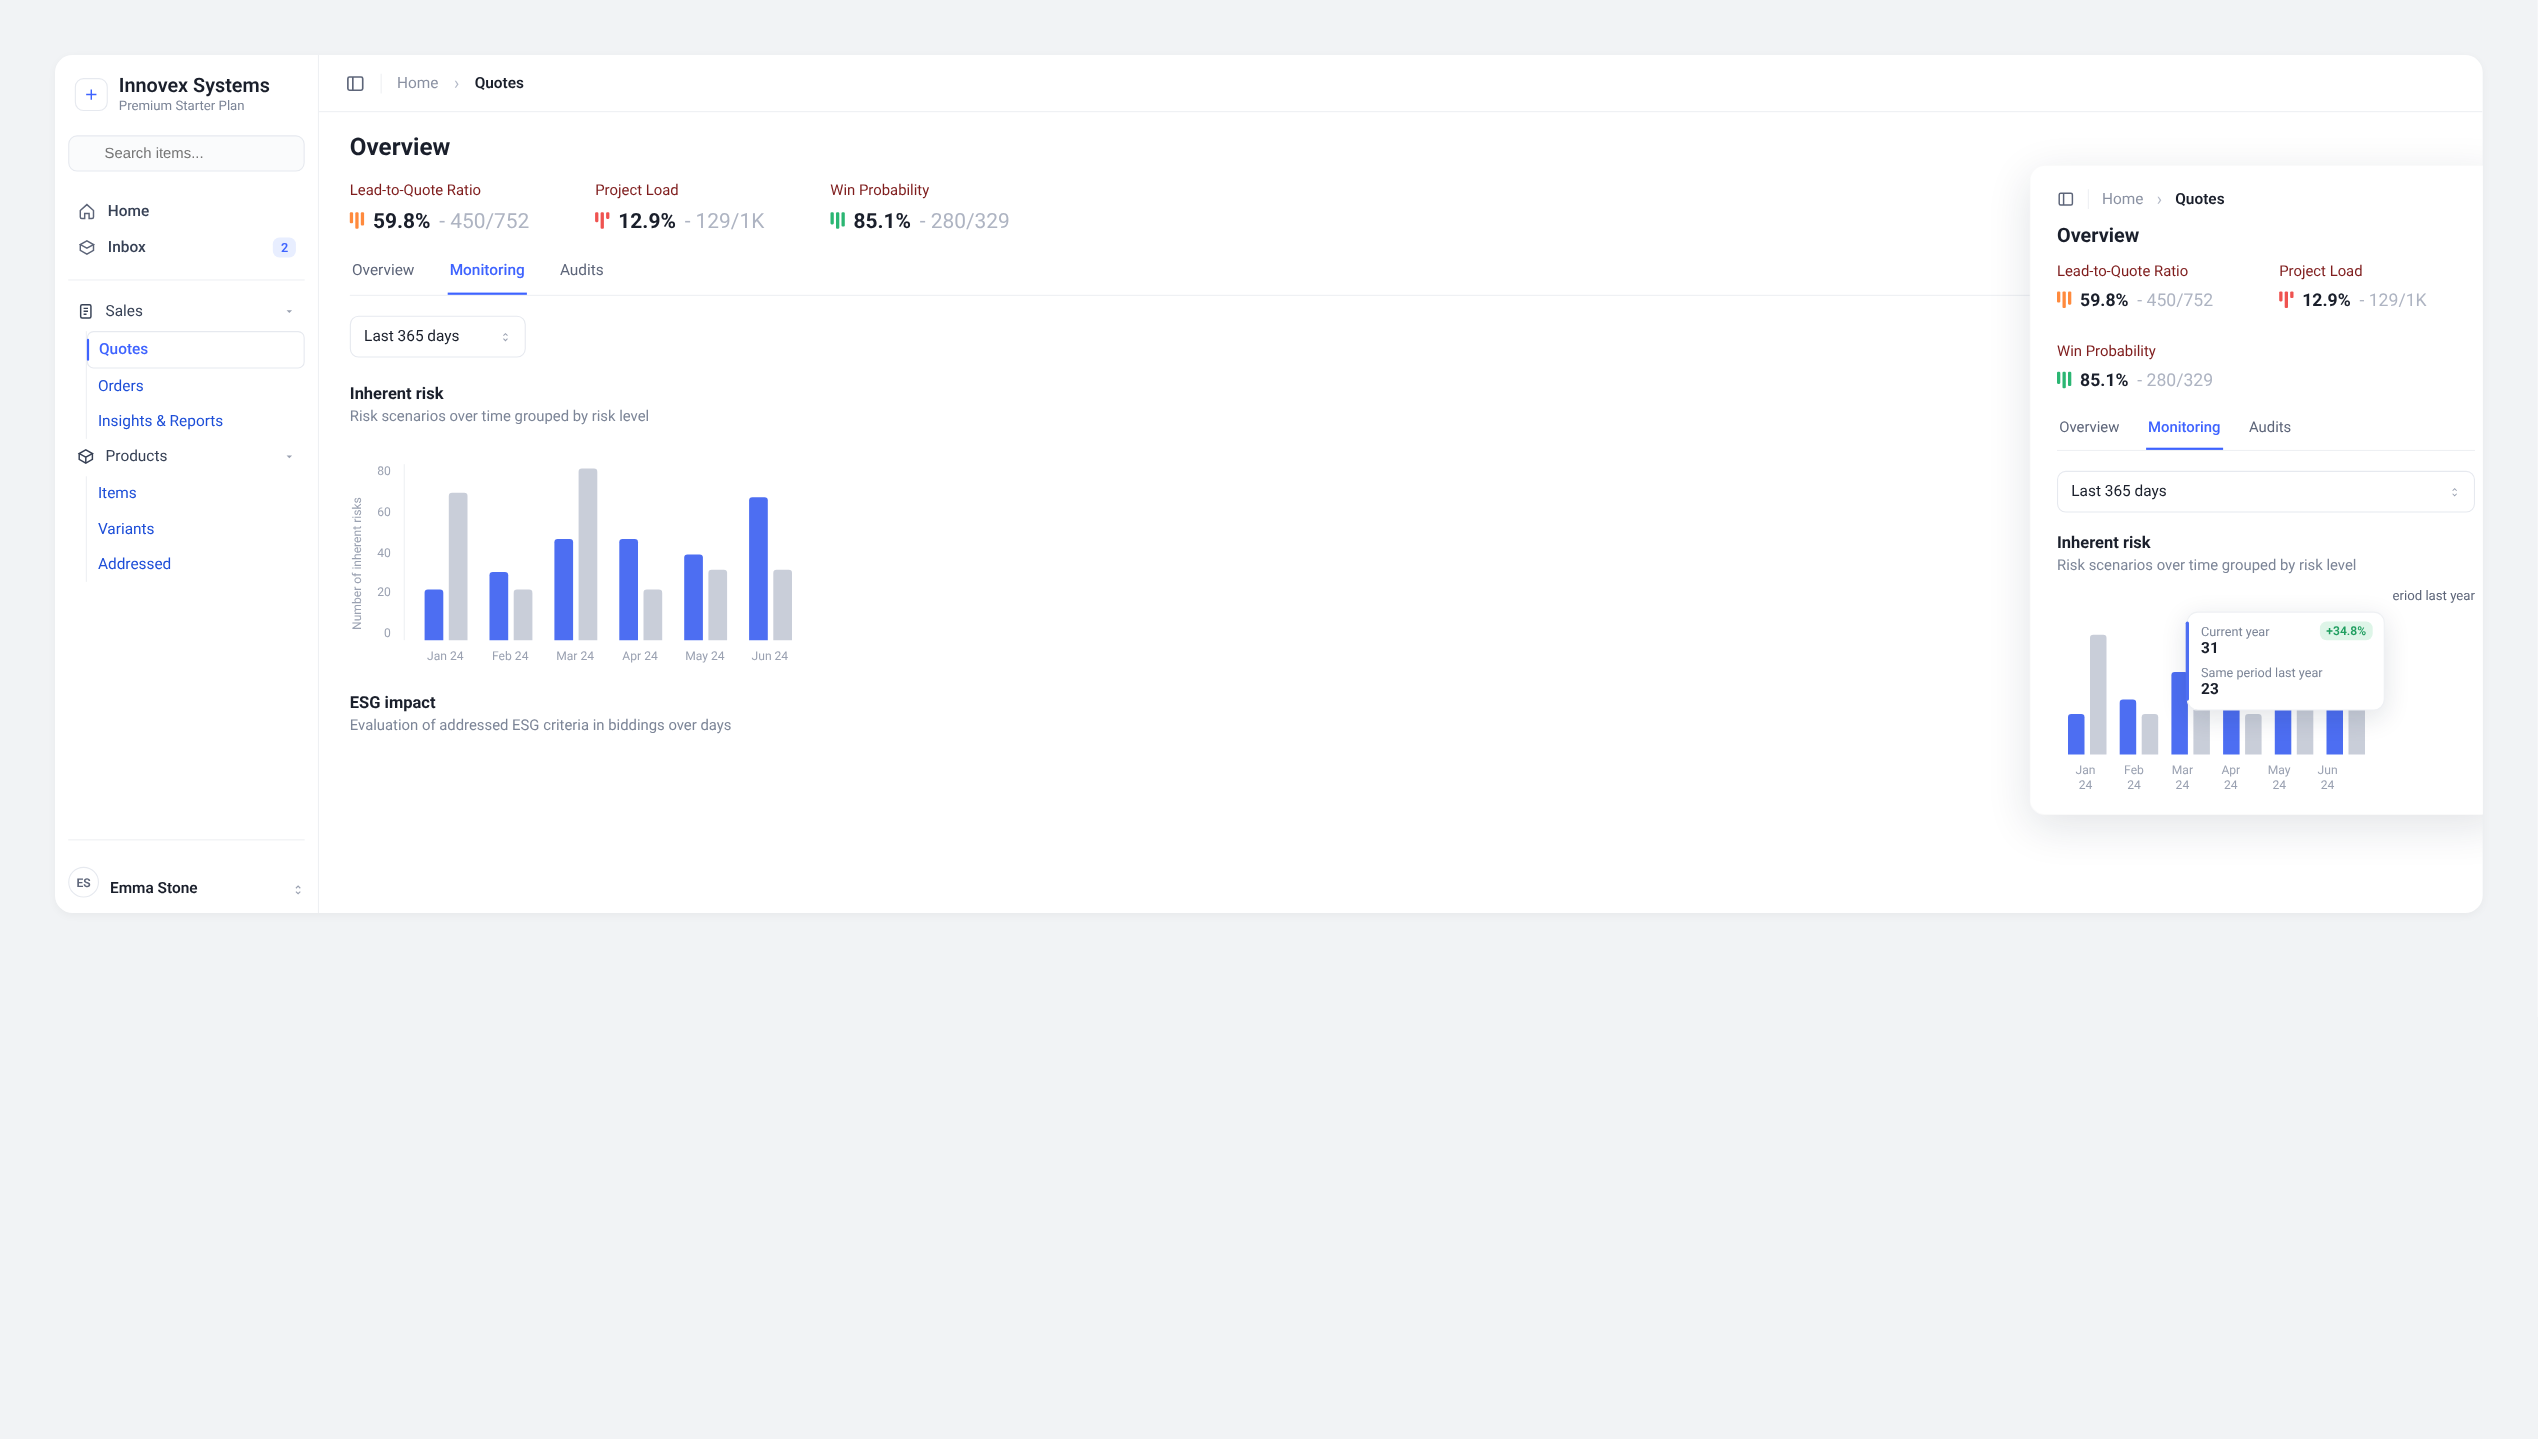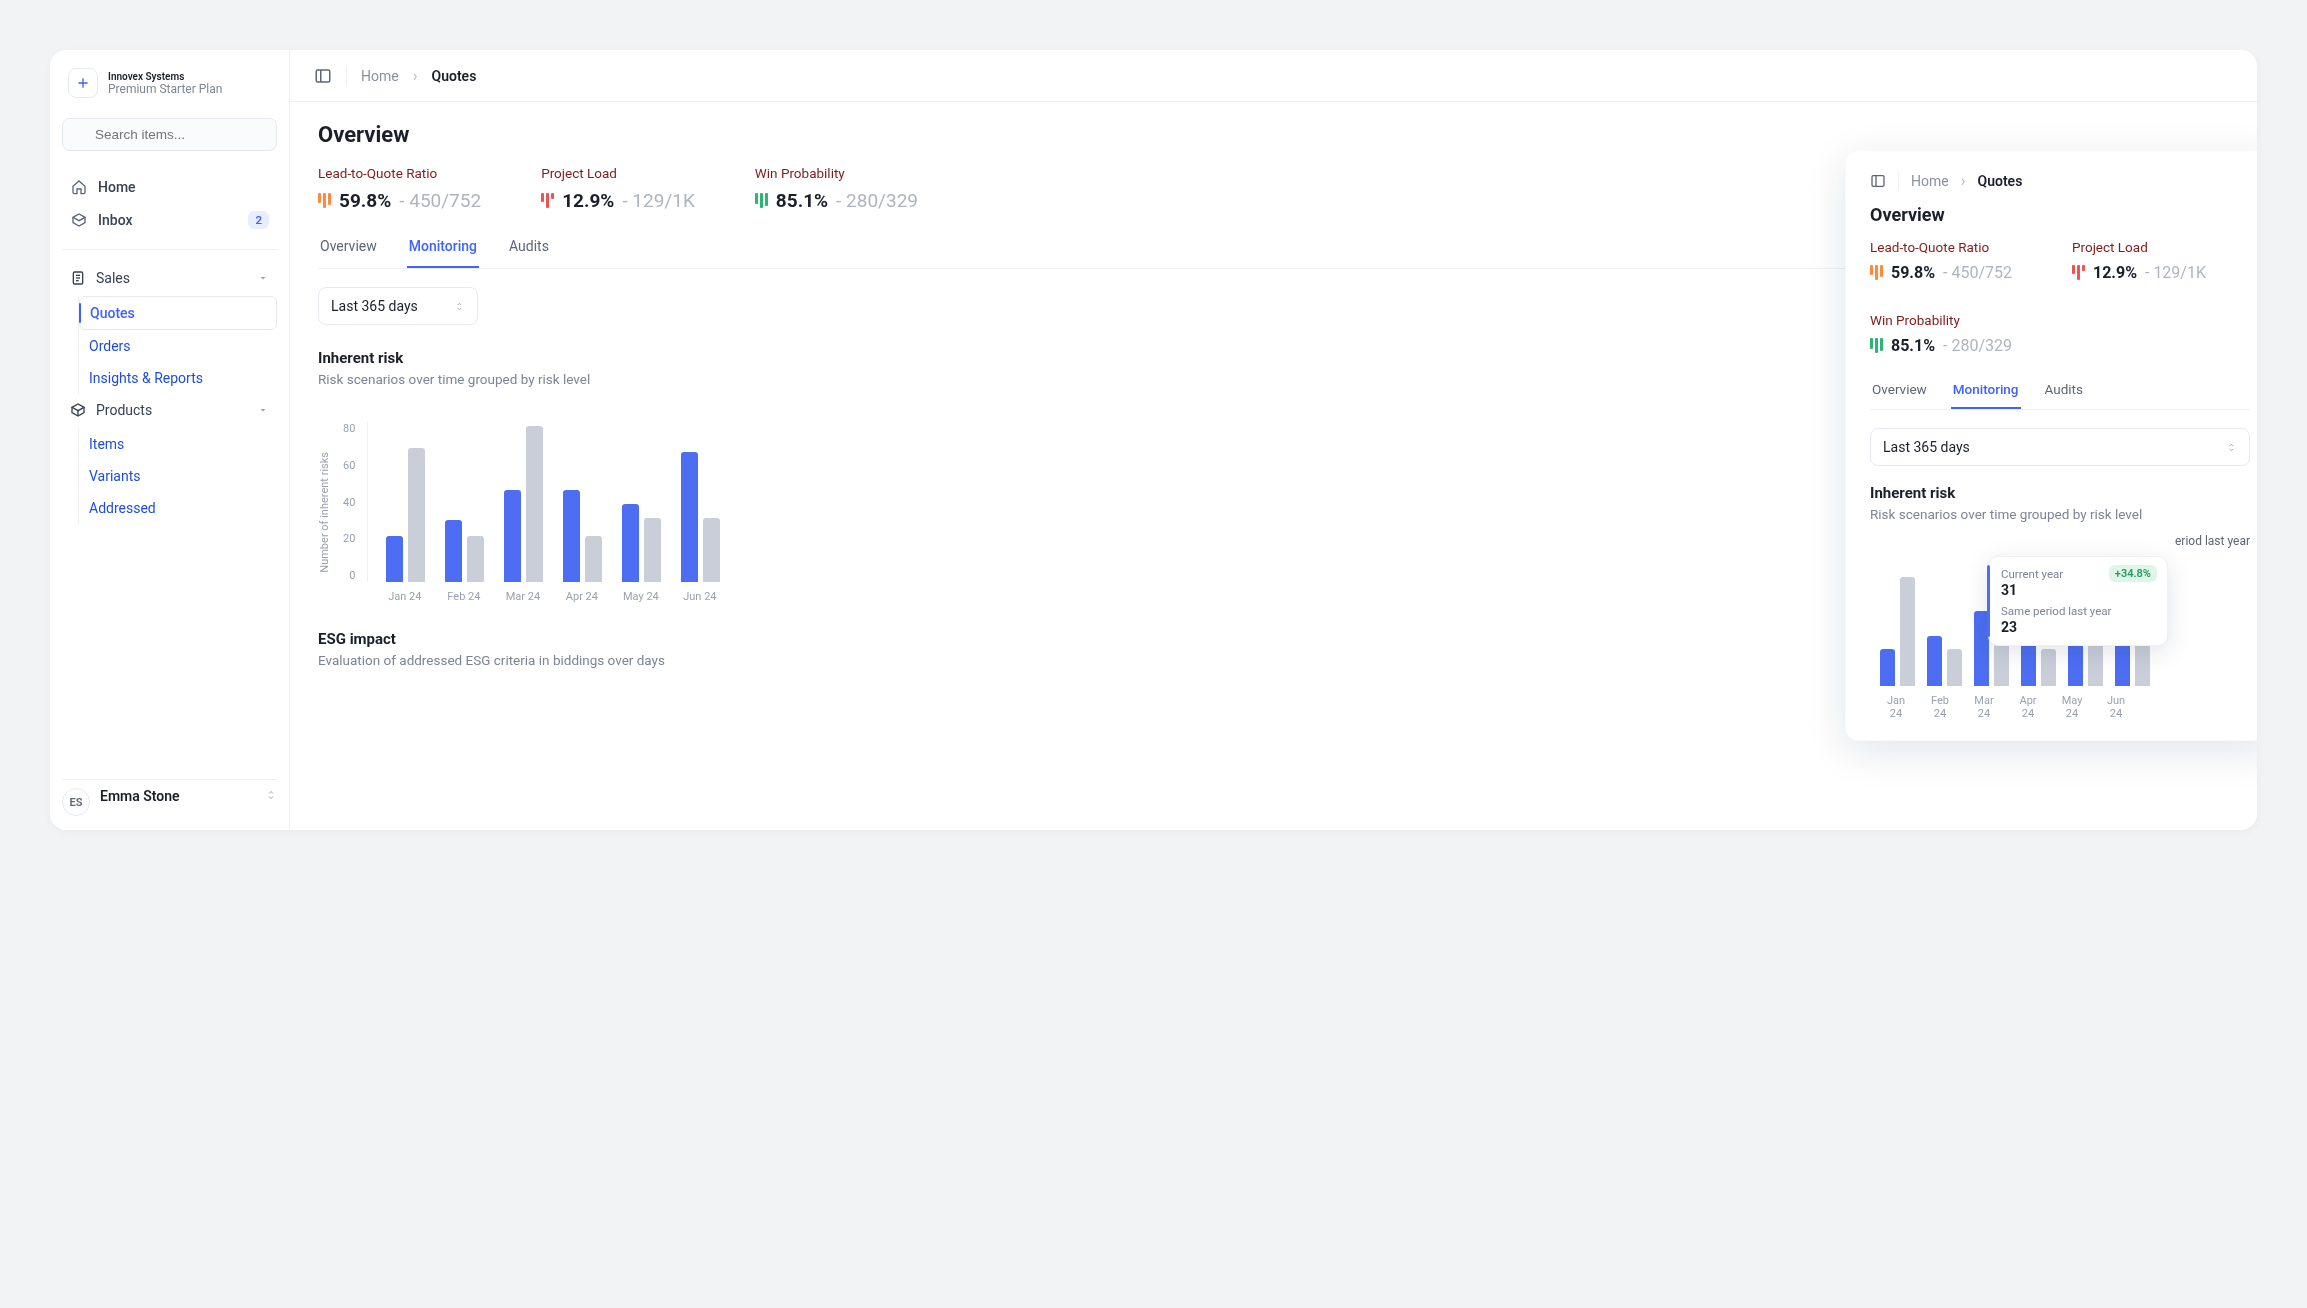--- a/index.html
+++ b/index.html
@@ -31,21 +31,21 @@
   gap: 10px;
   padding: 4px 6px 14px 6px;
 }
 .brand-logo {
   width: 30px; height: 30px;
   border: 1px solid #e6e9ef;
   border-radius: 8px;
   display: flex; align-items: center; justify-content: center;
   color: #3e63ff;
 }
-.brand-name { font-weight: 600; font-size: 10px; }
+.brand-name { font-weight: 600; font-size: 18px; }
 .brand-plan { font-size: 12px; color: #7c8597; }
 .search-wrap {
   margin: 6px 0 14px 0;
 }
 .search {
   width: 100%;
   border: 1px solid #e6e9ef;
   background: #fafbfc;
   border-radius: 8px;
   padding: 8px 10px 8px 32px;
@@ -92,22 +92,22 @@
   color: #3e63ff;
   font-weight: 500;
   position: relative;
 }
 .nav-sub-item.active::before {
   content: ""; position: absolute; left: -1px; top: 6px; bottom: 6px; width: 2px; background: #3e63ff; border-radius: 2px;
 }
 .sidebar-footer {
   margin-top: auto;
   border-top: 1px solid #eef0f3;
-  padding-top: 8px;
-  display: flex; align-items: flex-start; gap: 10px;
+  padding-top: 24px;
+  display: flex; align-items: flex-end; gap: 10px;
   font-size: 14px;
 }
 .avatar {
   width: 28px; height: 28px; border-radius: 50%;
   border: 1px solid #e6e9ef;
   display: flex; align-items: center; justify-content: center;
   font-size: 11px; color: #5d6579; font-weight: 600;
 }
 .sidebar-footer .chev { margin-left: auto; color: #9aa1b1; }
 

